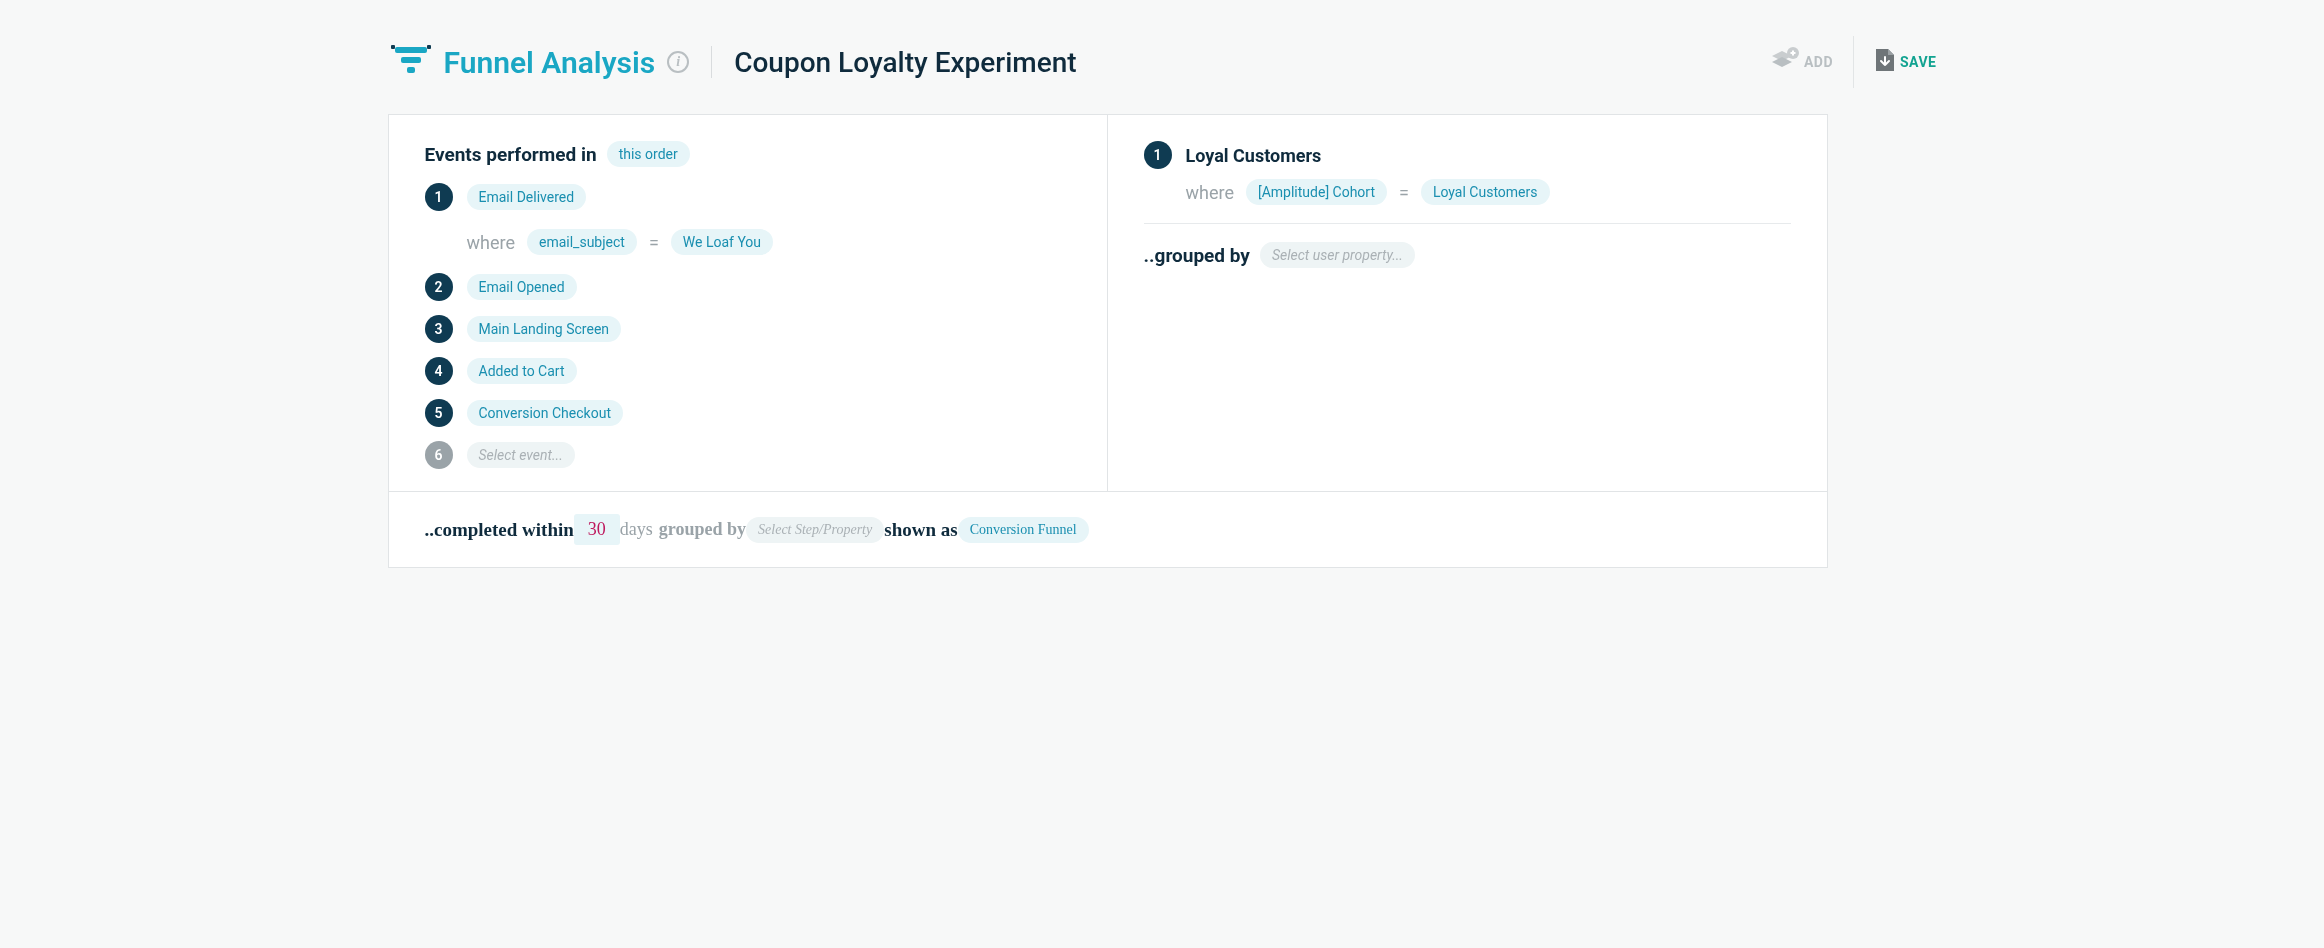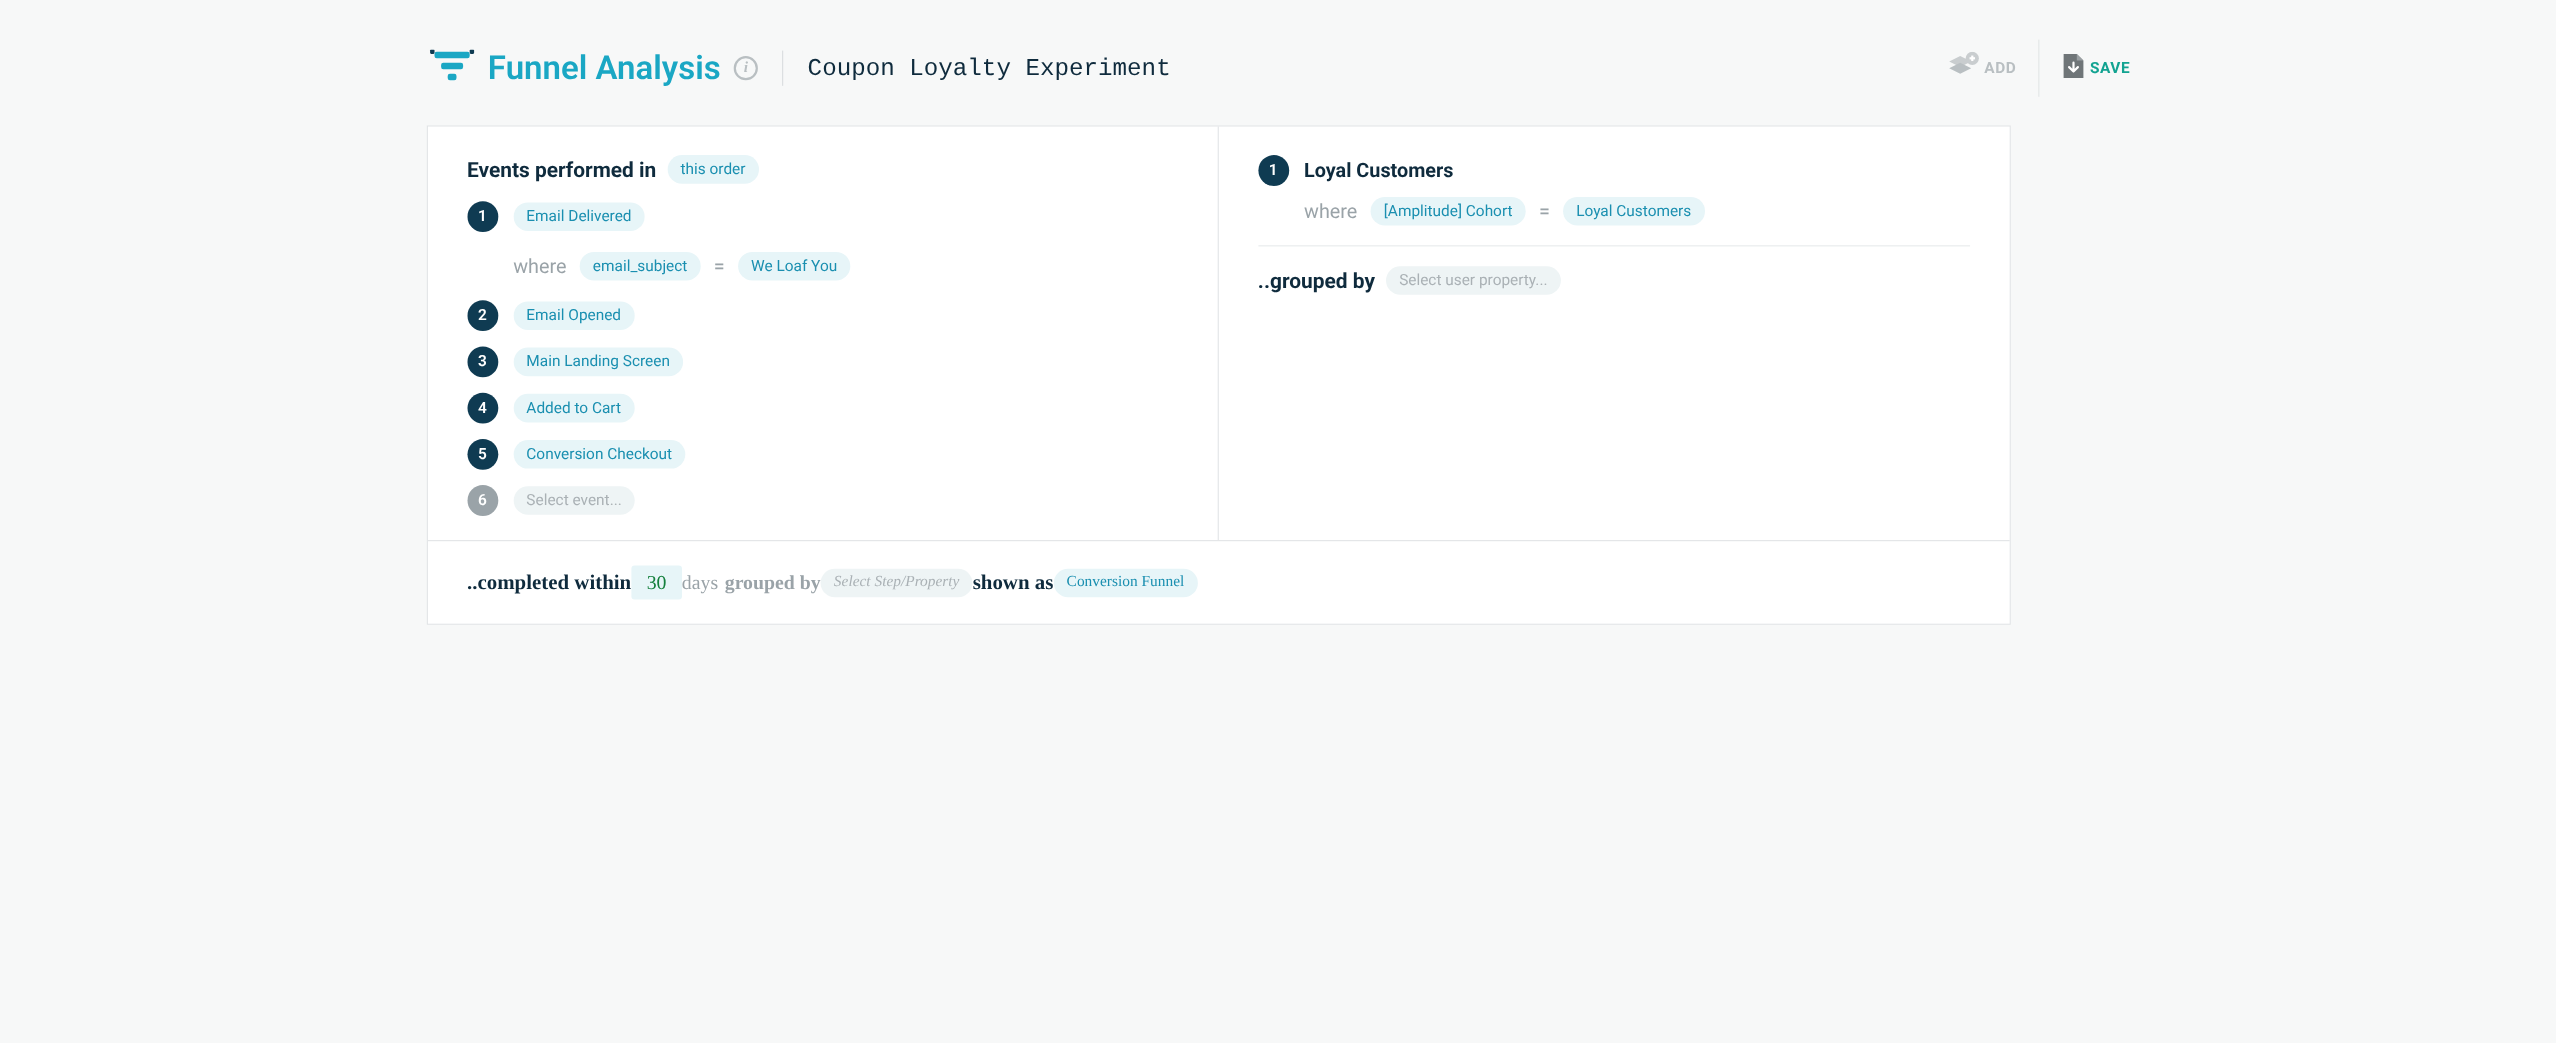--- a/index.html
+++ b/index.html
@@ -39,24 +39,23 @@
     font-size: 14px; font-weight: 700; font-style: italic;
     margin-left: 12px;
     font-family: Georgia, serif;
   }
   .vsep {
     width: 1px; height: 32px;
     background: #d9dcde;
     margin: 0 22px;
   }
   .analysis-name {
-    font-size: 22px;
+    font-size: 28px;
     color: #0f2b3d;
     font-weight: 500;
-    font-family: Liberation Mono, monospace;
   }
   .header-spacer { flex: 1; }
   .header-action {
     display: flex; flex-direction: row; align-items: center;
     gap: 4px;
     cursor: pointer;
   }
   .header-action .lbl { font-size: 14px; font-weight: 700; letter-spacing: 0.5px; }
   .add-action .lbl { color: #b9bfc2; }
   .save-action .lbl { color: #12a391; }
@@ -94,20 +93,21 @@
     background: #e7f5f8;
     color: #1a8fb0;
     padding: 5px 12px;
     border-radius: 14px;
     font-size: 14px;
     display: inline-block;
     white-space: nowrap;
   }
   .pill.placeholder {
     color: #aab1b5;
+    font-style: italic;
     background: #eef4f5;
   }
   .step-list { display: flex; flex-direction: column; gap: 14px; }
   .step {
     display: flex; align-items: center; gap: 14px;
   }
   .badge {
     width: 28px; height: 28px; border-radius: 50%;
     background: #0f3b52;
     color: #ffffff;
@@ -130,21 +130,21 @@
 
   .panel-bottom {
     border-top: 1px solid #e1e4e6;
     padding: 22px 36px;
     display: flex; align-items: center; gap: 0;
     flex-wrap: wrap;
     font-family: Liberation Serif, serif;
   }
   .num-box {
     background: #e7f5f8;
-    color: #15803d;
+    color: #be185d;
     padding: 5px 14px;
     border-radius: 3px;
     font-size: 18px;
     min-width: 46px;
     text-align: center;
   }
   .pill.step-prop {
     background: #eef4f5;
     color: #aab1b5;
     font-style: italic;

